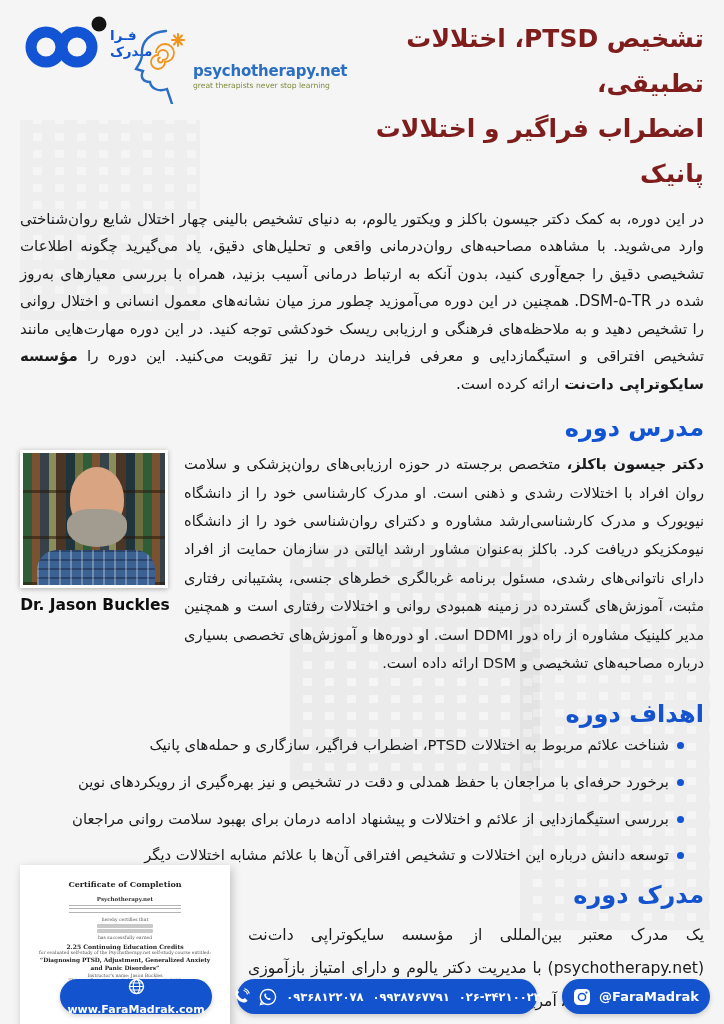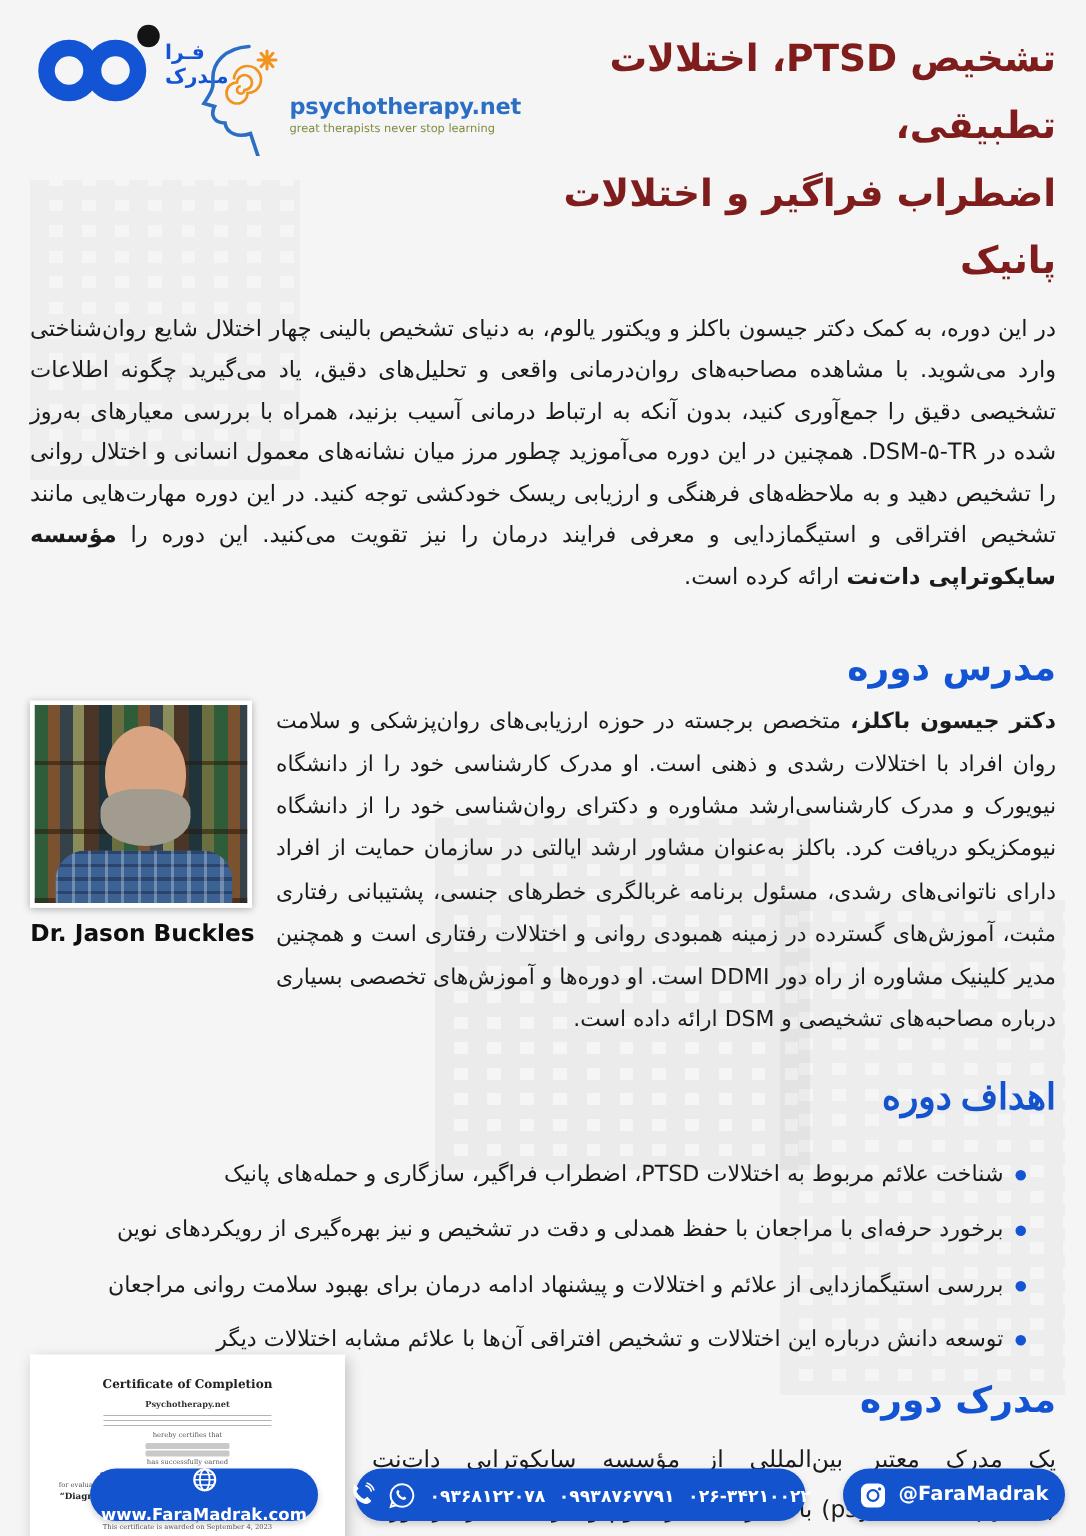--- a/index.html
+++ b/index.html
@@ -32,22 +32,22 @@
            font-size:25px; line-height:1.8; max-width:420px; }
 
   
   .intro { direction:rtl; text-align:justify; padding:10px 20px 0 20px;
            font-size:15px; line-height:1.83; }
   .intro b, .bio b { font-weight:bold; }
 
   
   .section-h { direction:rtl; text-align:right; color:#1254d3; font-weight:bold;
                font-size:24px; padding:0 20px; }
-  .h-instructor { margin-top:33px; margin-bottom:8px; }
-  .h-objectives { margin-top:22px; margin-bottom:26px;font-family:Liberation Serif, serif; }
+  .h-instructor { margin-top:16px; margin-bottom:8px; }
+  .h-objectives { margin-top:22px; margin-bottom:6px; }
 
   
   .instructor { display:flex; gap:14px; padding:0 20px; align-items:flex-start; }
   .photo-col { flex:none; width:150px; }
   .photo { position:relative; width:148px; height:138px; overflow:hidden;
            border:3px solid #fff; box-shadow:0 1px 5px rgba(0,0,0,.3);
            background:
              repeating-linear-gradient(0deg, rgba(40,25,10,.55) 0 3px, transparent 3px 46px),
              repeating-linear-gradient(90deg,#2f5d3a 0 9px,#7a5230 9px 17px,#35424a 17px 26px,#8a8d5a 26px 33px,#4a3526 33px 43px,#20343c 43px 52px,#6b6f3f 52px 60px);
   }

